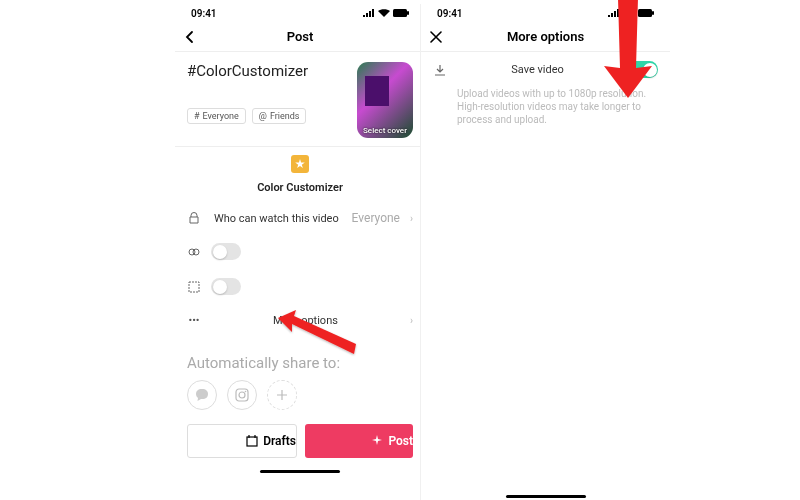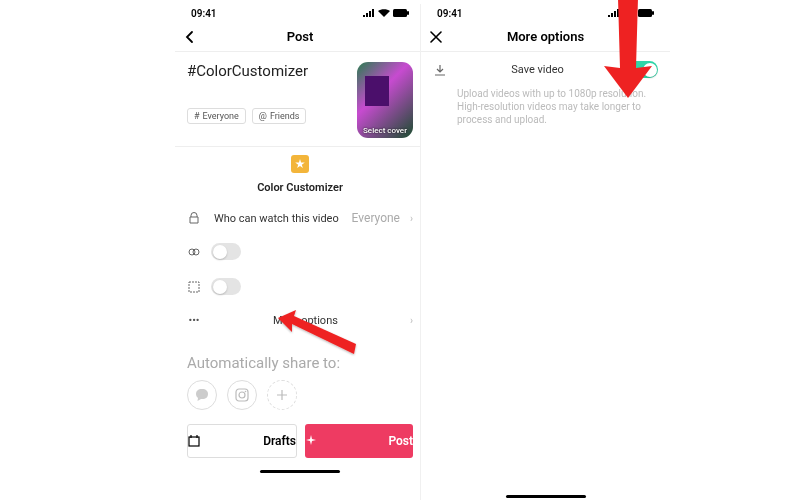--- a/index.html
+++ b/index.html
@@ -139,21 +139,21 @@
   }
   .dash-circ { border-style: dashed; }
 
   .bottom-btns {
     display: flex; gap: 8px;
     padding: 6px 12px;
   }
   .btn {
     flex: 1; height: 34px;
     border-radius: 3px;
-    display: flex; align-items: center; justify-content: space-between; gap: 5px;
+    display: flex; align-items: center; justify-content: flex-end; gap: 5px;
     font-size: 12px; font-weight: 600; cursor: pointer;
   }
   .btn.drafts { border: 1px solid #ddd; background:#fff; color:#000; }
   .btn.post { background: #ee3b62; color: #fff; }
 
   .home-ind {
     margin: 6px auto 0 auto;
     width: 80px; height: 3px; border-radius: 2px; background:#000;
   }
 

